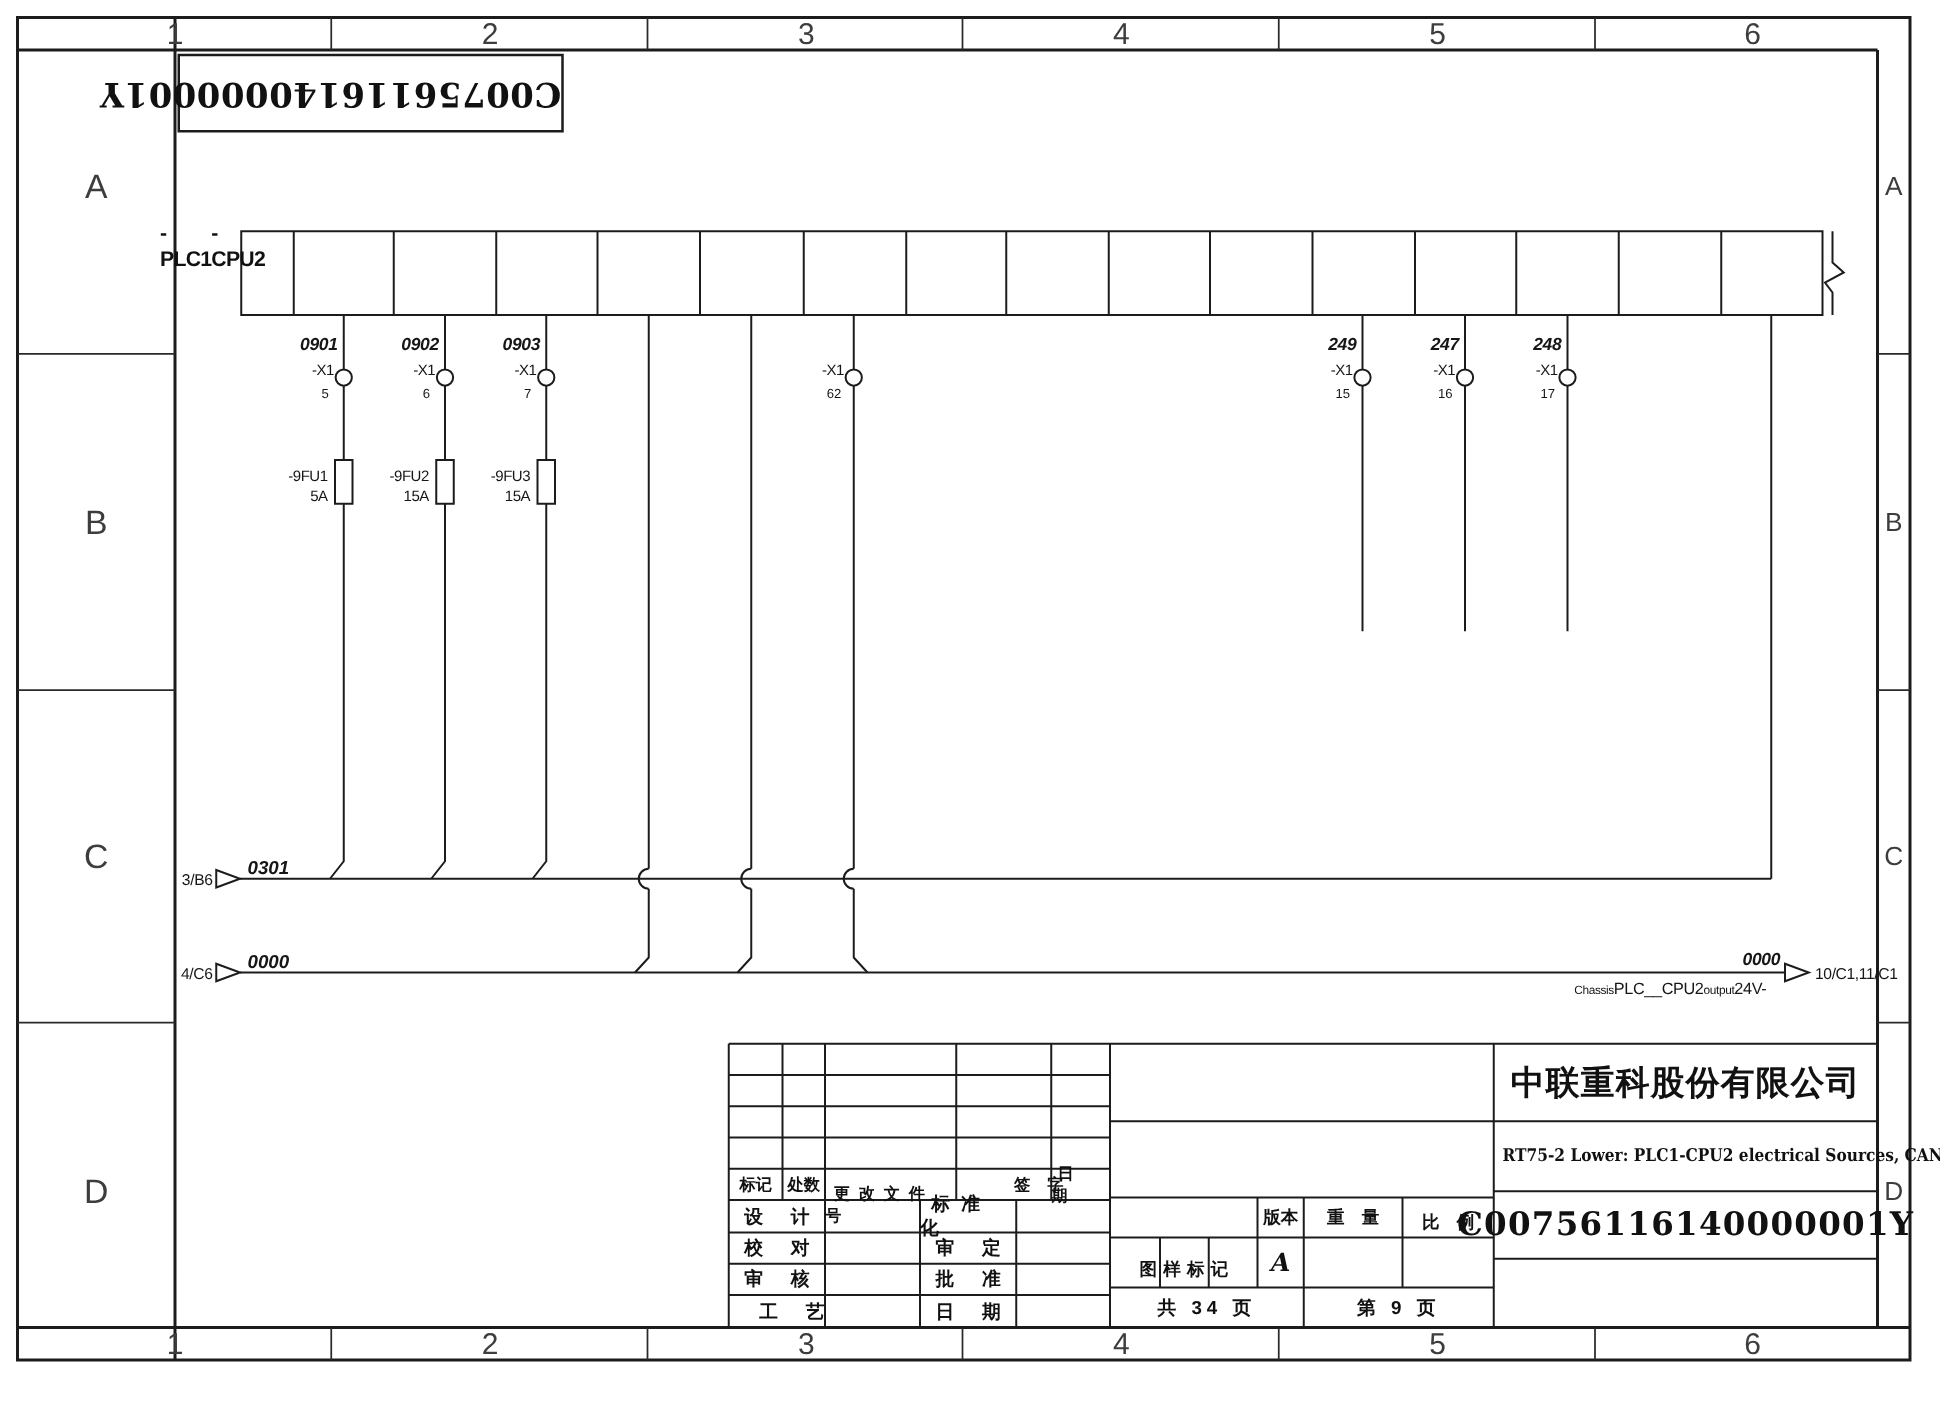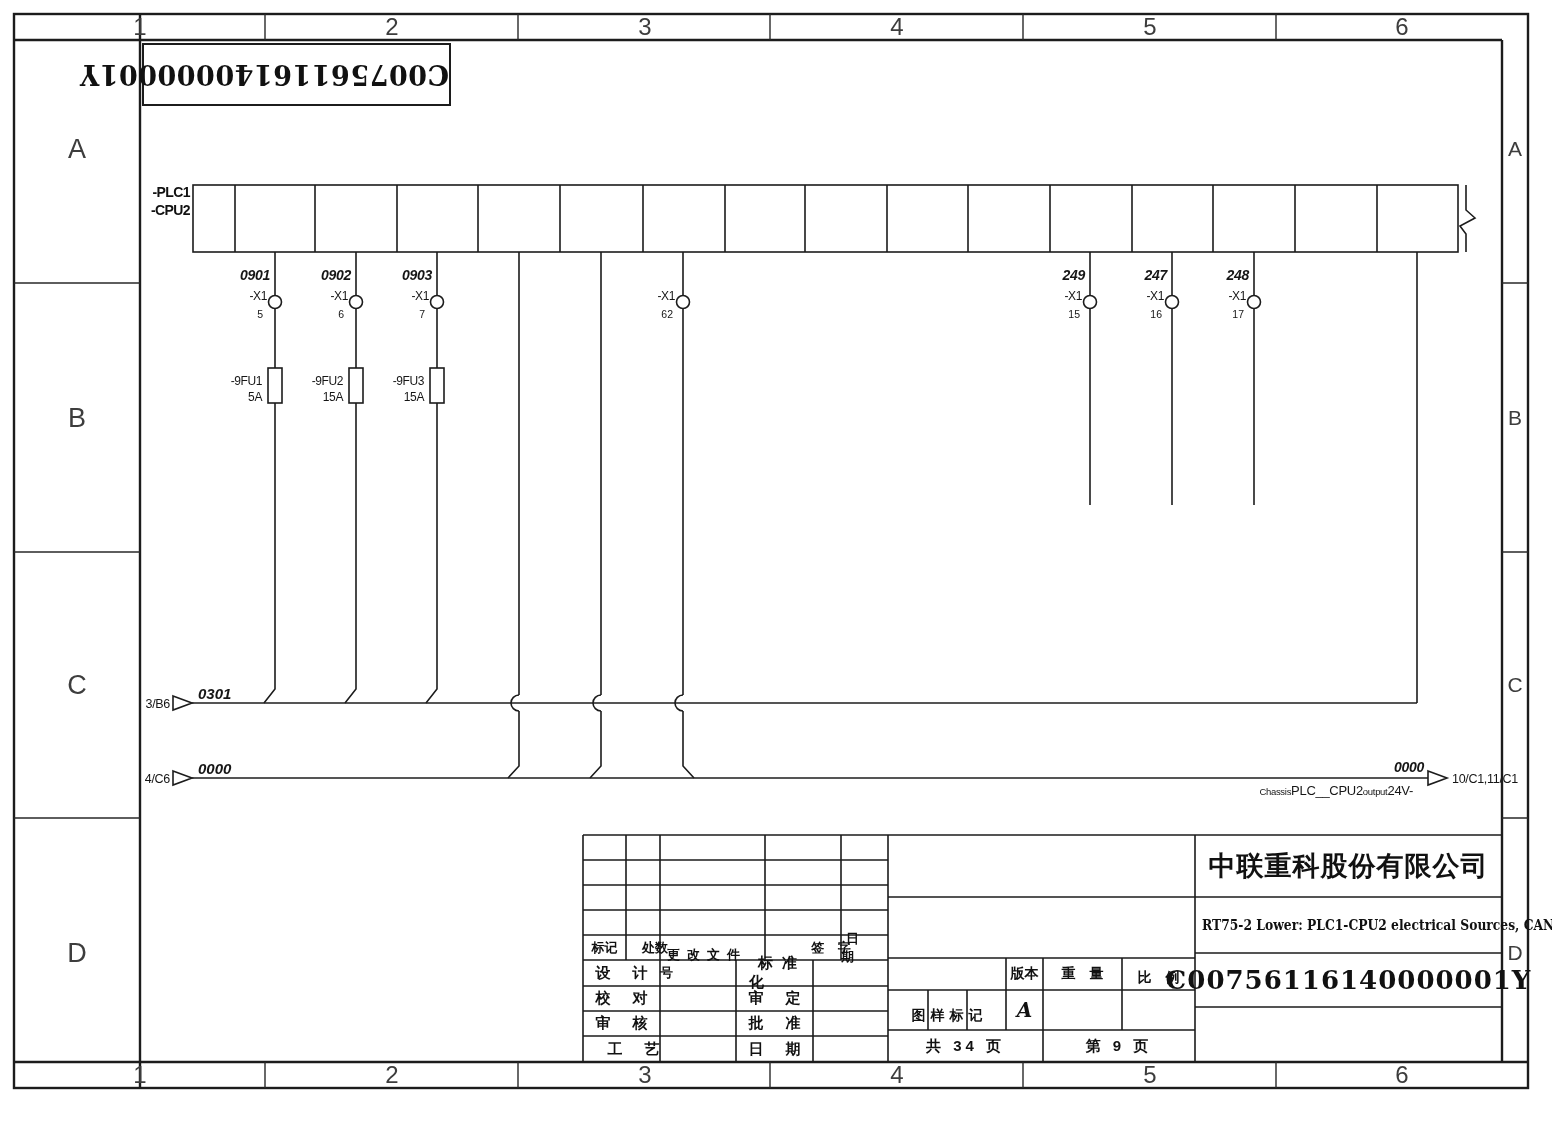--- a/index.html
+++ b/index.html
@@ -19,22 +19,22 @@
   text.rf{font-size:12.5px;letter-spacing:-0.3px;}
   text.zn{font-size:24px;fill:#3d3d3d;}
   text.znl{font-size:27px;fill:#3d3d3d;}
   text.znr{font-size:21px;fill:#3d3d3d;}
   tspan.nb{font-size:13px;letter-spacing:-0.3px;}
   tspan.ns{font-size:9.5px;letter-spacing:-0.3px;}
   .abs{position:absolute;display:flex;align-items:center;justify-content:center;}
   .barcode{border:2px solid #1c1c1c;background:#fff;}
   .barcode span{display:block;width:100%;text-align:center;transform:rotate(180deg);
       font-family:"DejaVu Serif",serif;font-weight:bold;font-size:27px;letter-spacing:0.5px;white-space:nowrap;}
-  .plcname{flex-direction:column;align-items:flex-end;justify-content:flex-start;
-      font-weight:bold;font-size:14px;line-height:1.25;letter-spacing:-0.6px;}
+  .plcname{flex-direction:row;align-items:flex-end;justify-content:flex-start;
+      font-weight:bold;font-size:17px;line-height:1.25;letter-spacing:-0.6px;}
   .tbh{font-weight:bold;font-size:13px;}
   .sp2{letter-spacing:5px;text-indent:5px;}
   .sp6{letter-spacing:7px;text-indent:7px;}
   .sgn{font-weight:bold;font-size:15px;letter-spacing:9px;text-indent:9px;}
   .stph{font-weight:bold;font-size:14px;}
   .pgs{font-weight:bold;font-size:15px;letter-spacing:4px;}
   .ver{font-family:"DejaVu Serif",serif;font-weight:bold;font-style:italic;font-size:20px;}
   .company{font-weight:bold;font-size:27px;letter-spacing:1px;white-space:nowrap;}
   .dtitle{font-family:"DejaVu Serif",serif;font-weight:bold;font-size:14px;white-space:nowrap;
       justify-content:flex-start;padding-left:8px;transform:scaleX(0.88);transform-origin:left center;overflow:visible;}
@@ -184,30 +184,30 @@
   <span>C00756116140000001Y</span>
 </div>
 
 <div class="abs plcname" style="left:128px;top:184px;width:62px;height:34px;">
   <span>-PLC1</span>
   <span>-CPU2</span>
 </div>
 
 <div>
   <div class="abs tbh" style="left:583px;top:935px;width:43px;height:25px;">标记</div>
-  <div class="abs tbh" style="left:626px;top:935px;width:34px;height:25px;margin-left:12px;">处数</div>
+  <div class="abs tbh" style="left:626px;top:935px;width:34px;height:25px;">处数</div>
   <div class="abs tbh sp6" style="left:660px;top:935px;width:105px;height:25px;margin-top:16px;">更改文件号</div>
   <div class="abs tbh sp2" style="left:765px;top:935px;width:76px;height:25px;padding-left:28px;">签 字</div>
   <div class="abs tbh sp2" style="left:841px;top:935px;width:47px;height:25px;">日 期</div>
 
   <div class="abs sgn" style="left:583px;top:960px;width:77px;height:26px;">设 计</div>
   <div class="abs sgn" style="left:583px;top:986px;width:77px;height:25px;">校 对</div>
   <div class="abs sgn" style="left:583px;top:1011px;width:77px;height:25px;">审 核</div>
   <div class="abs sgn" style="left:583px;top:1036px;width:77px;height:26px;margin-left:12px;">工 艺</div>
-  <div class="abs sgn" style="left:736px;top:960px;width:77px;height:26px;padding-left:13px;">标准化</div>
+  <div class="abs sgn" style="left:736px;top:960px;width:77px;height:26px;">标准化</div>
   <div class="abs sgn" style="left:736px;top:986px;width:77px;height:25px;">审 定</div>
   <div class="abs sgn" style="left:736px;top:1011px;width:77px;height:25px;">批 准</div>
   <div class="abs sgn" style="left:736px;top:1036px;width:77px;height:26px;">日 期</div>
 
   <div class="abs stph sp2" style="left:888px;top:958px;width:118px;height:32px;margin-top:42px;">图样标记</div>
   <div class="abs stph" style="left:1006px;top:958px;width:37px;height:32px;">版本</div>
   <div class="abs stph sp2" style="left:1043px;top:958px;width:79px;height:32px;">重 量</div>
   <div class="abs stph sp2" style="left:1122px;top:958px;width:73px;height:40px;">比 例</div>
   <div class="abs ver" style="left:1006px;top:990px;width:37px;height:40px;">A</div>
 

